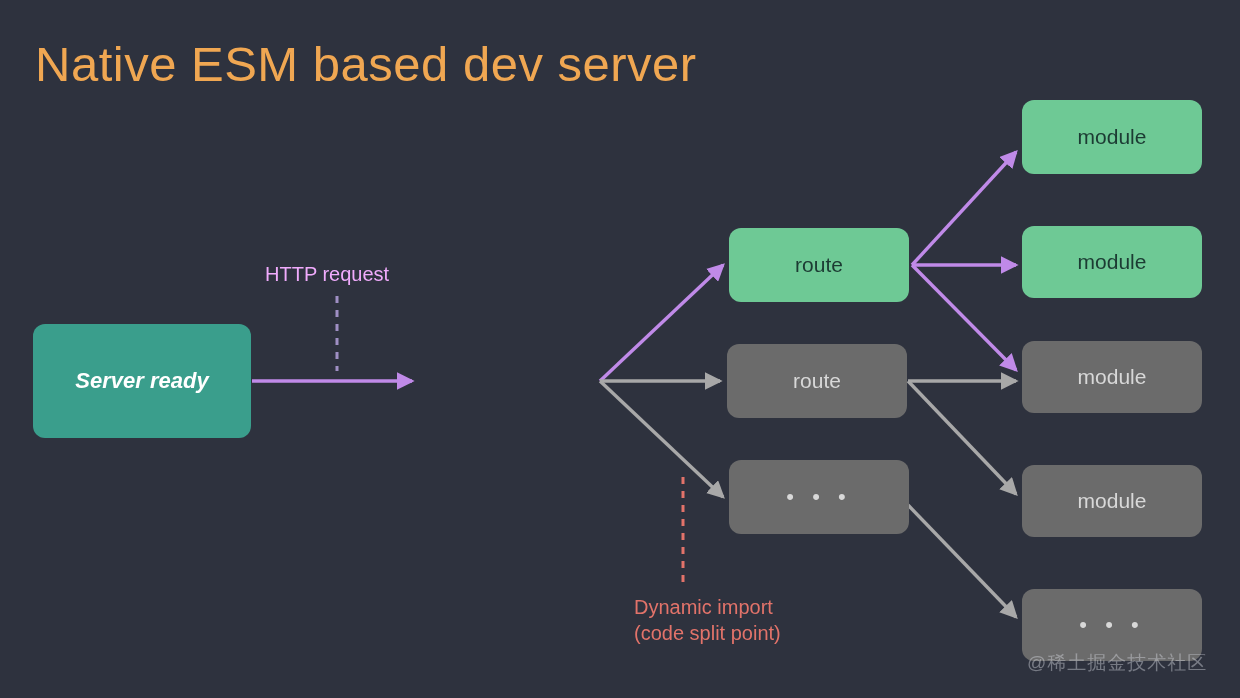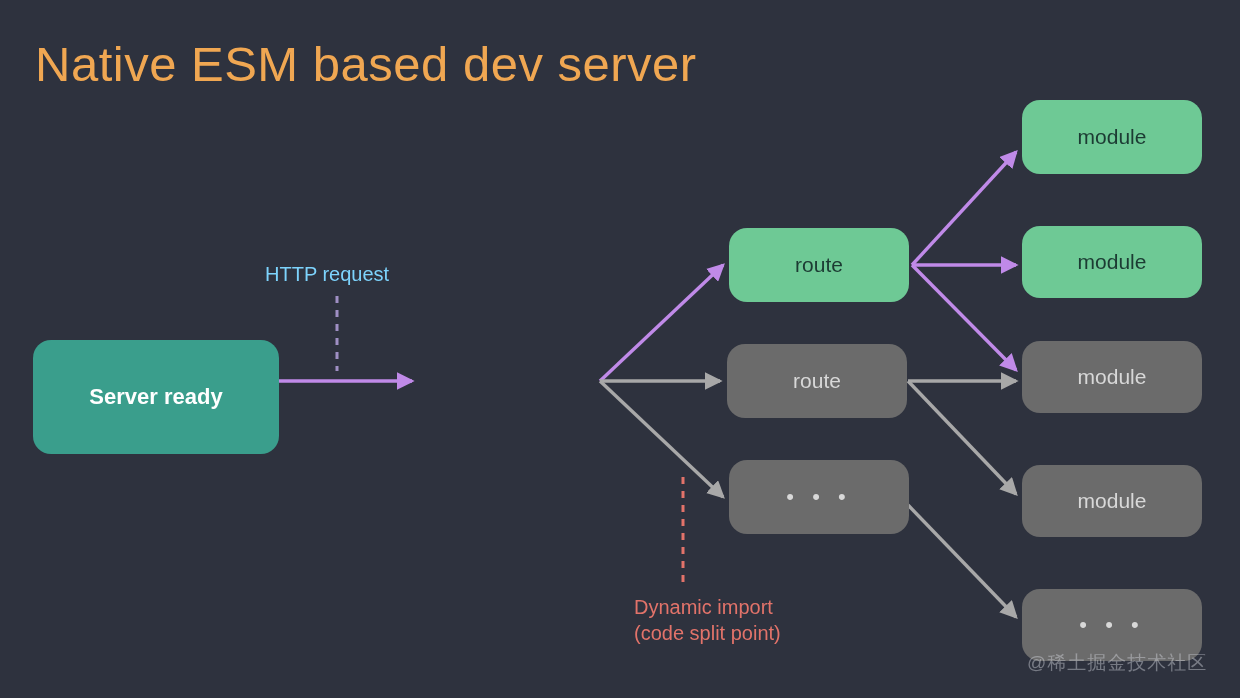--- a/index.html
+++ b/index.html
@@ -30,21 +30,21 @@
     letter-spacing: 0.5px;
     color: #f0a752;
     font-weight: 400;
     white-space: nowrap;
   }
   .node {
     position: absolute;
     display: flex;
     align-items: center;
     justify-content: center;
-    border-radius: 18px;
+    border-radius: 12px;
     box-sizing: border-box;
     text-align: left;
     line-height: 1.25;
   }
   .node.teal {
     background: #3a9e8c;
     color: #ffffff;
     font-weight: bold;
     font-size: 22px;
   }
@@ -66,21 +66,21 @@
   .node.dots {
     letter-spacing: 6px;
     font-size: 22px;
   }
   .label {
     position: absolute;
     white-space: pre-line;
     line-height: 1.3;
   }
   .label.http {
-    color: #7dd3fc;
+    color: #f0abfc;
     font-size: 20px;
     left: 265px;
     top: 261px;
   }
   .label.dynimport {
     color: #e2736a;
     font-size: 20px;
     left: 606px;
     top: 594px;
     margin-left: 28px;
@@ -127,21 +127,21 @@
     <line x1="912" y1="265" x2="1016" y2="152" stroke="#c08ae8" stroke-width="3.4" marker-end="url(#arrP)"></line>
     <line x1="912" y1="265" x2="1016" y2="265" stroke="#c08ae8" stroke-width="3.4" marker-end="url(#arrP)"></line>
     <line x1="912" y1="265" x2="1016" y2="370" stroke="#c08ae8" stroke-width="3.4" marker-end="url(#arrP)"></line>
 
     <line x1="908" y1="381" x2="1016" y2="381" stroke="#a8a8a8" stroke-width="3.4" marker-end="url(#arrG)"></line>
     <line x1="908" y1="381" x2="1016" y2="494" stroke="#a8a8a8" stroke-width="3.4" marker-end="url(#arrG)"></line>
 
     <line x1="908" y1="505" x2="1016" y2="617" stroke="#a8a8a8" stroke-width="3.4" marker-end="url(#arrG)"></line>
   </svg>
 
-  <div class="node teal" style="left:33px; top:340px; width:246px; height:114px;">
+  <div class="node teal" style="left:33px; top:324px; width:218px; height:114px;font-style:italic;">
     <span>Server
 ready</span>
   </div>
 
 
   <div class="node green" style="left:729px; top:228px; width:180px; height:74px;">
     <span>route</span>
   </div>
 
   <div class="node gray" style="left:727px; top:344px; width:180px; height:74px;">

